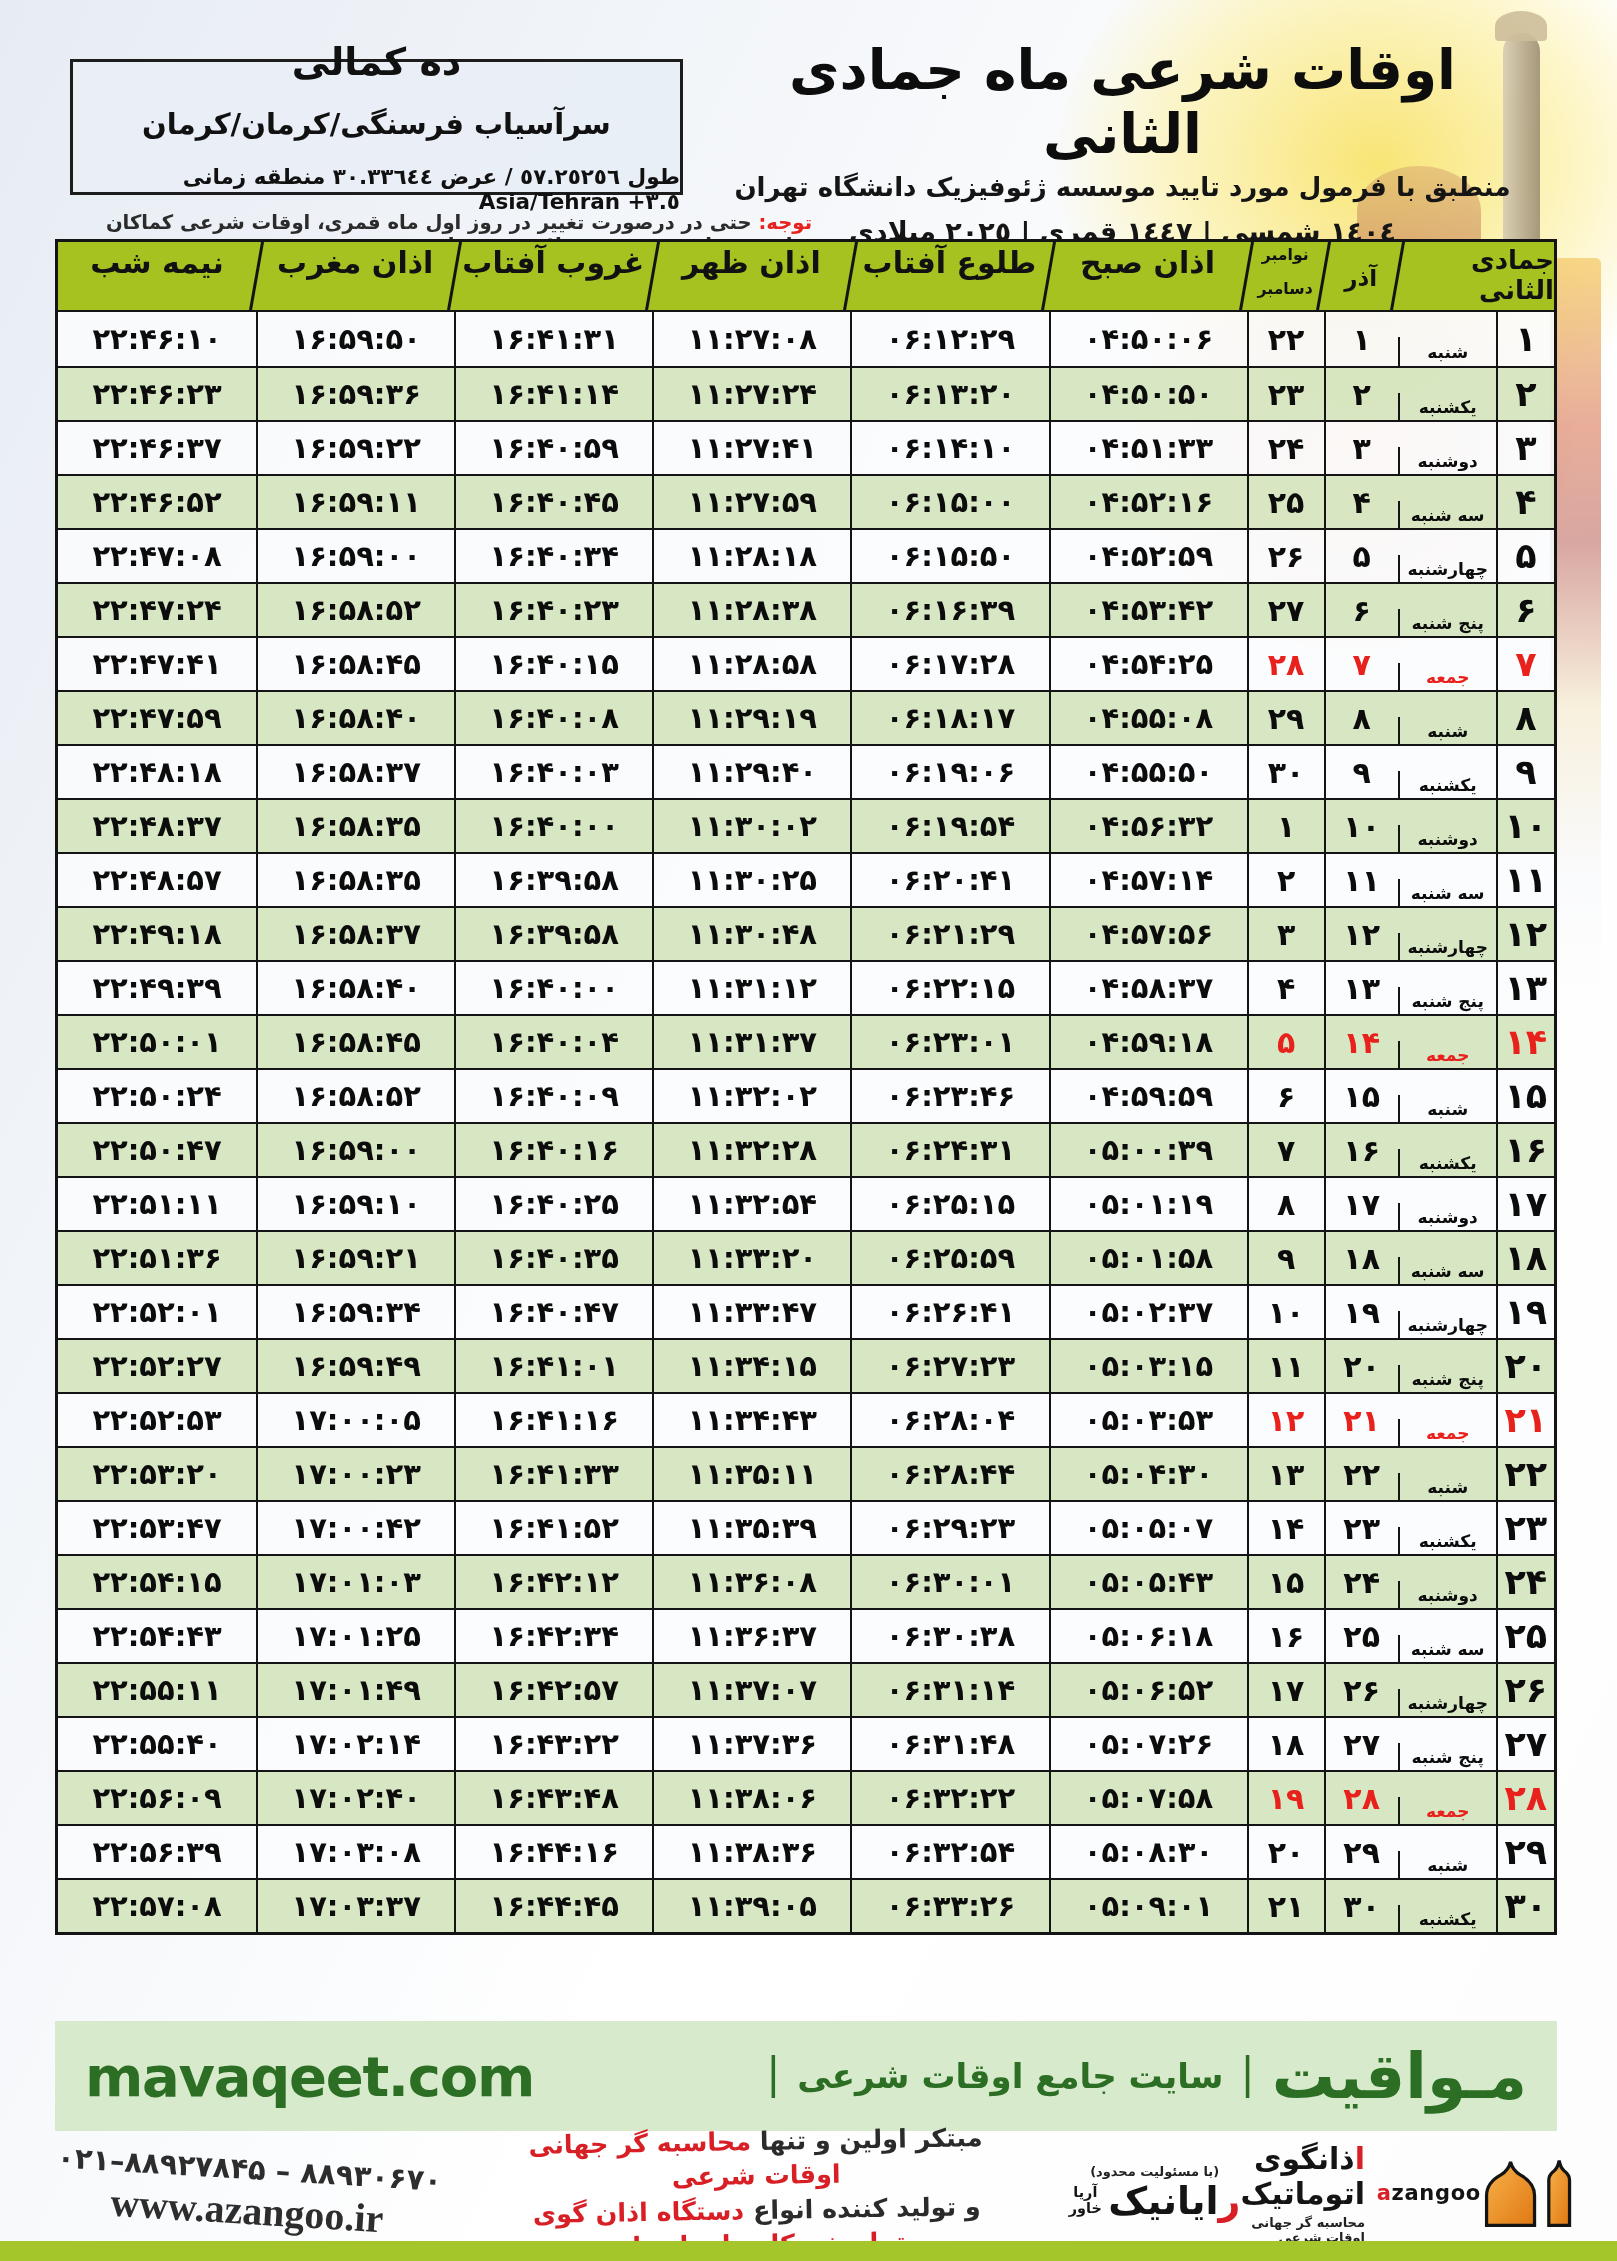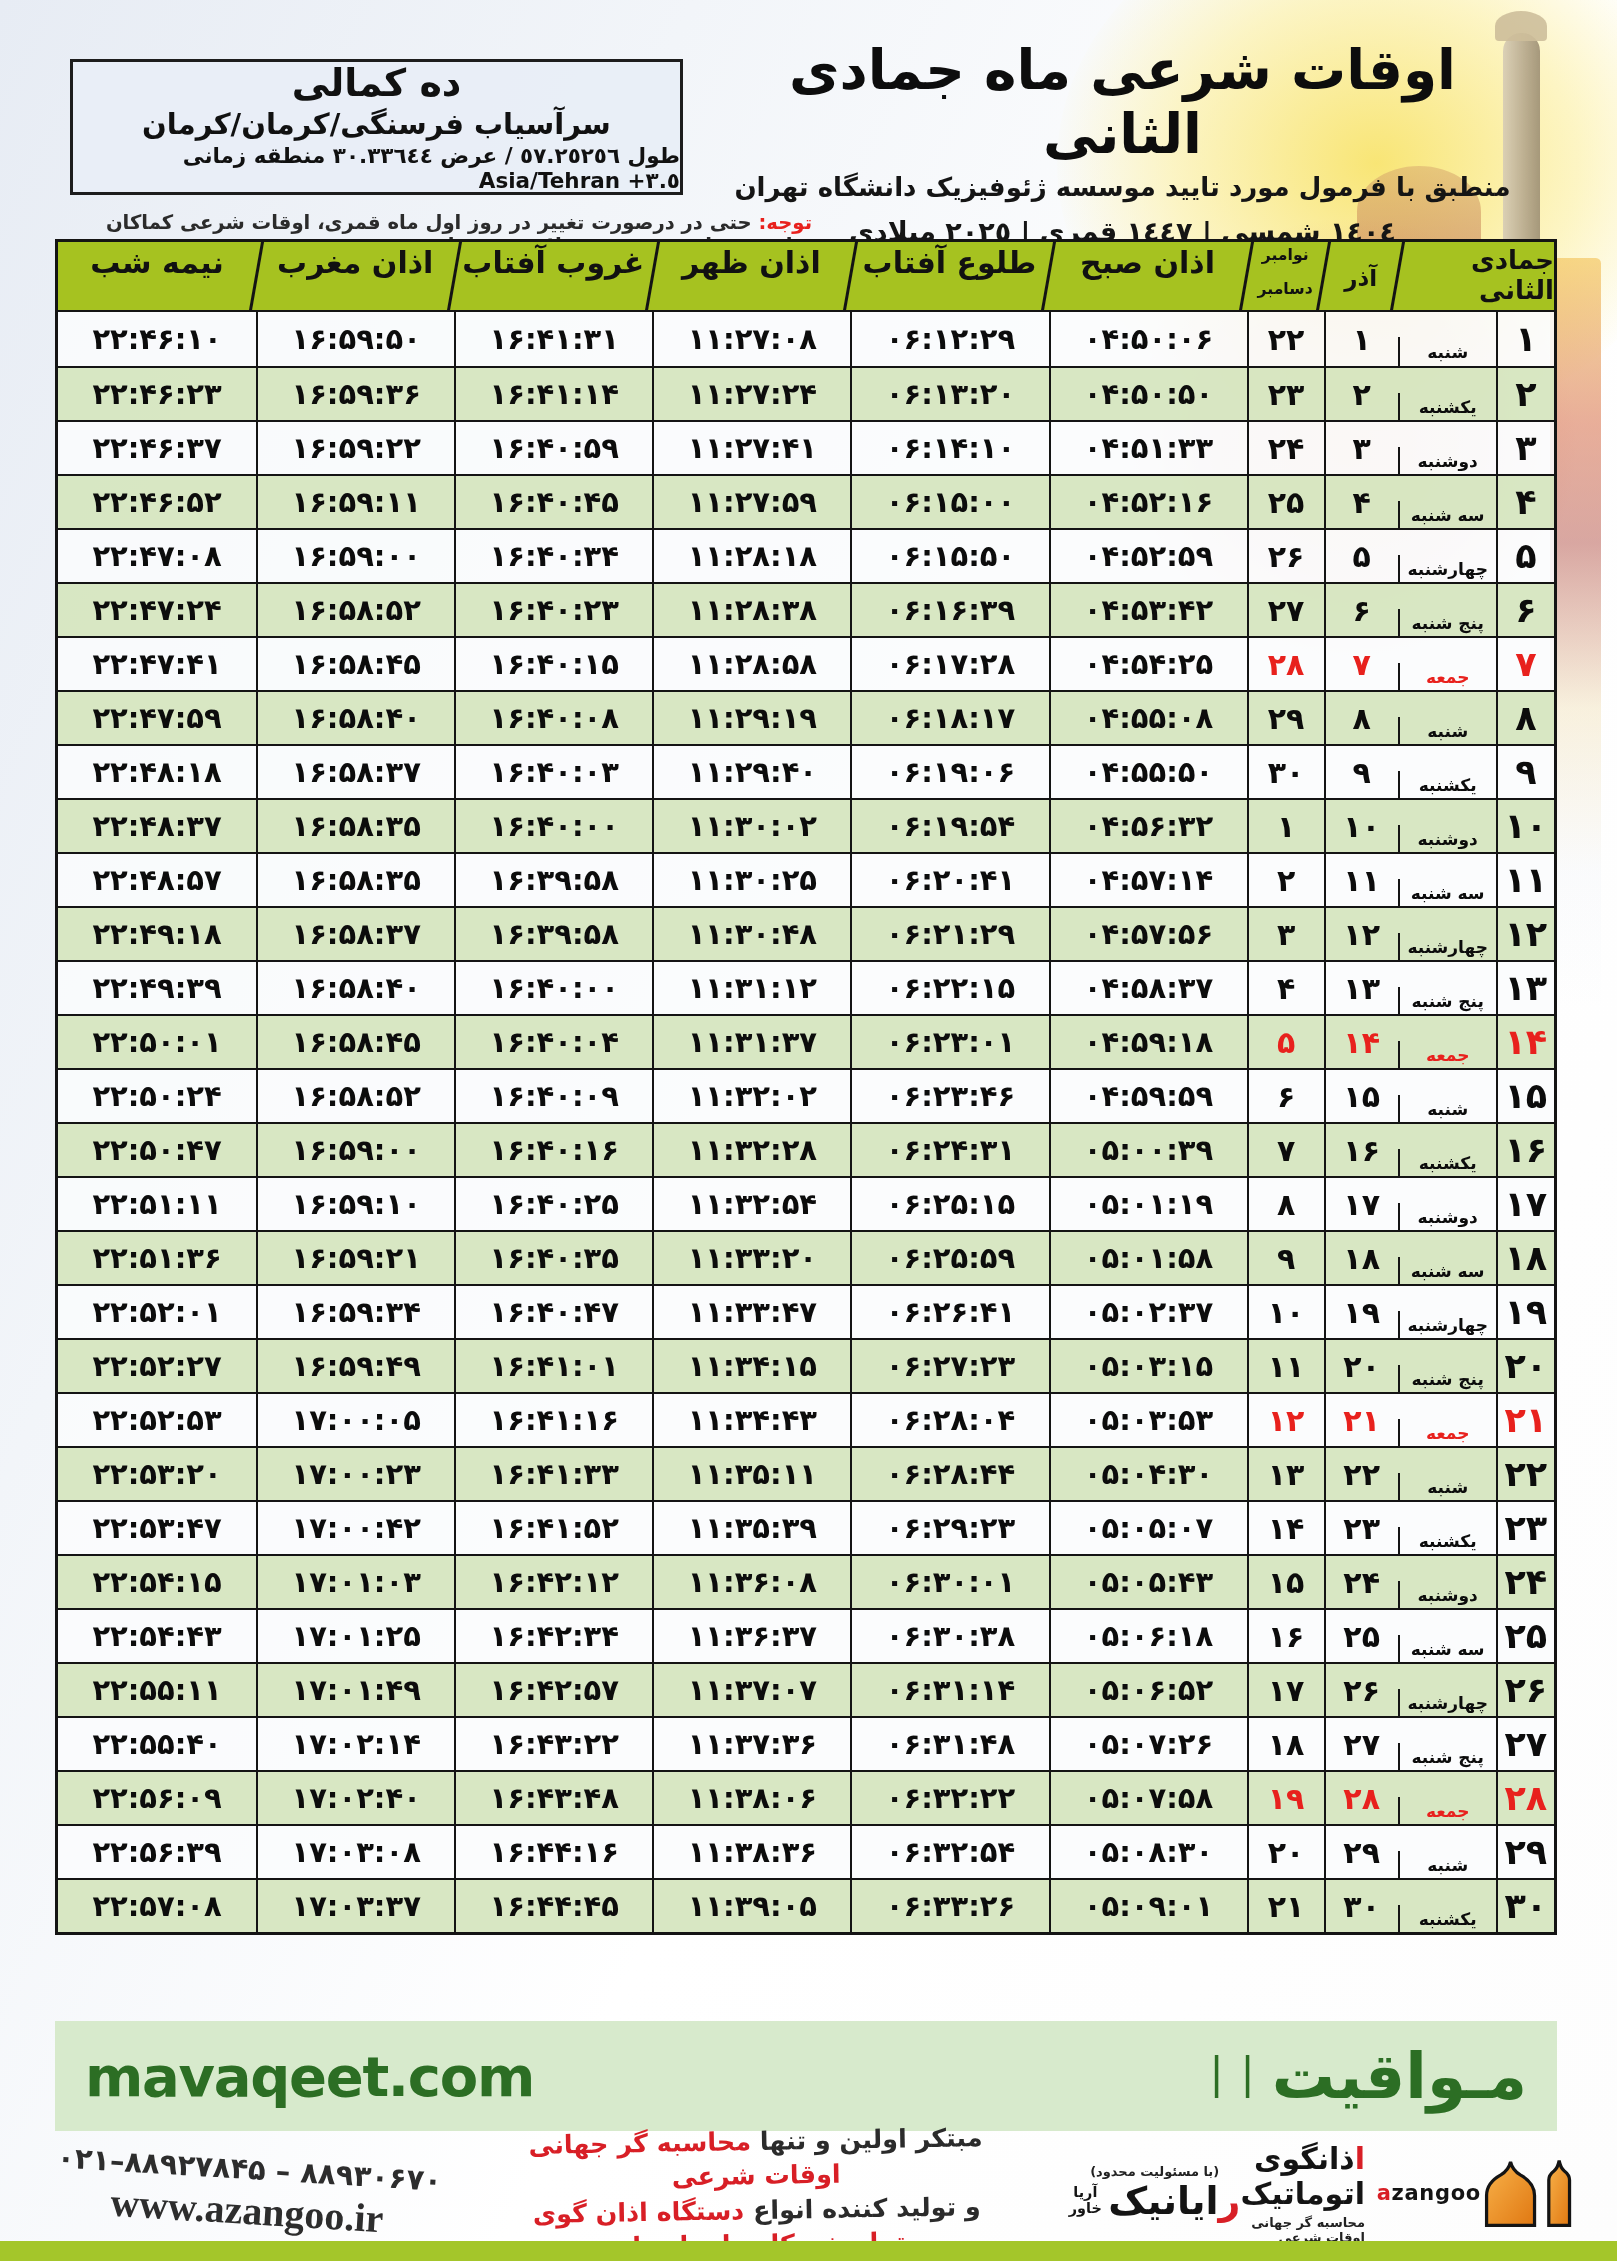--- a/index.html
+++ b/index.html
@@ -19,21 +19,21 @@
   .bg-dome { position:absolute; right:137px; top:166px; width:124px; height:91px;
              background:linear-gradient(180deg,rgba(216,170,110,.55),rgba(180,90,60,.45));
              border-radius:50% 50% 6.5px 6.5px; }
   .bg-mosaic { position:absolute; right:17px; top:258px; width:51px; height:750px; border-radius:5.2px;
                background:linear-gradient(180deg, rgba(243,196,92,.65) 0%, rgba(214,108,70,.55) 22%, rgba(170,60,48,.45) 38%,
                            rgba(236,214,160,.35) 60%, rgba(226,231,240,.15) 82%, rgba(255,255,255,0) 100%); }
 
   
   .location-box { position:absolute; left:70px; top:59px; width:613px; height:136px;
                   border:3.3px solid #1d1d1d; background:rgba(232,238,246,.92);
-                  display:flex; flex-direction:column; align-items:center; justify-content:center; gap:2px; }
+                  display:flex; flex-direction:column; align-items:center; justify-content:center; gap:23px; }
   .loc-name { font-size:38px; font-weight:900; color:#111; }
   .loc-region { font-size:29px; font-weight:800; color:#111; direction:rtl; }
   .loc-coords { font-size:21.5px; font-weight:700; color:#111; direction:rtl; }
   .title-block { position:absolute; left:708px; top:38px; width:829px; text-align:center; direction:rtl; }
   .main-title { font-size:55px; font-weight:900; color:#0d0d0d; letter-spacing:-0.7px; }
   .sub-title { margin-top:6px; font-size:26px; font-weight:800; color:#151515; }
   .dates-line { margin-top:14.4px; font-size:27px; font-weight:700; color:#151515; }
   .note-line { position:absolute; left:55px; top:211px; width:757px; direction:rtl; text-align:right;
                font-size:19.6px; font-weight:600; color:#2b2b2b; }
   .note-label { color:#e8211d; font-weight:800; }
@@ -508,20 +508,21 @@
       <div class="cell t">۱۷:۰۳:۳۷</div>
       <div class="cell t">۲۲:۵۷:۰۸</div>
     </div>
       </div>
   </div>
 
   <div class="band">
     <div class="band-right">
       <span class="band-brand">مـواقیت</span>
       <span class="band-sep">|</span>
+      <span class="band-t1">سایت جامع اوقات شرعی</span>
       <span class="band-sep">|</span>
     </div>
     <div class="band-site">mavaqeet.com</div>
   </div>
 
   <div class="bottom">
     <div class="phones-block">
       <div class="phone-line">۰۲۱–۸۸۹۲۷۸۴۵ – ۸۸۹۳۰۶۷۰</div>
       <div class="site-line">www.azangoo.ir</div>
     </div>

